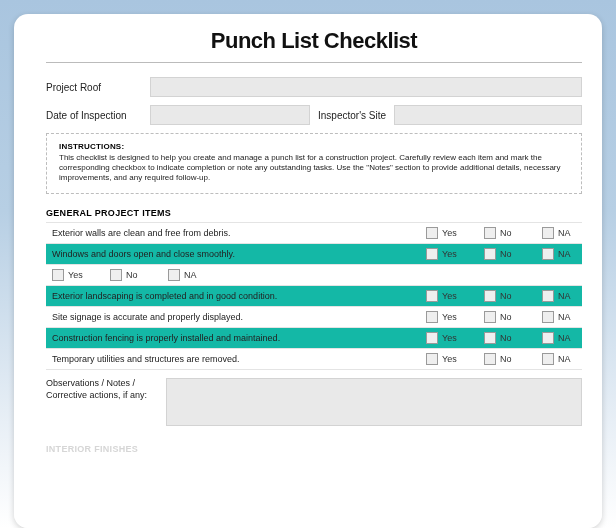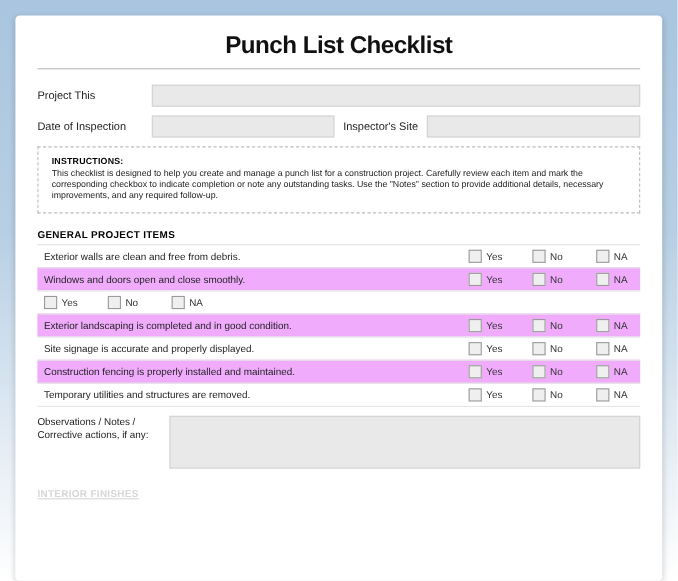--- a/index.html
+++ b/index.html
@@ -6,23 +6,23 @@
   html, body { width: 616px; height: 528px; overflow: hidden; }
   body {
     font-family: Arial, Helvetica, sans-serif;
     background: linear-gradient(180deg, #a9c5df 0%, #b7cfe4 40%, #e8eff6 80%, #ffffff 100%);
     padding: 14px 14px 0 14px;
   }
   .sheet {
     background: #ffffff;
     width: 100%;
     height: 100%;
-    border-radius: 4px;
+    border-radius: 14px;
     box-shadow: 0 2px 6px rgba(0,0,0,0.18);
-    padding: 14px 20px 0 20px;
+    padding: 14px 20px 0 32px;
     overflow: hidden;
     position: relative;
   }
   .title {
     text-align: center;
     font-family: "Arial Black", Arial, sans-serif;
     font-weight: 900;
     font-size: 22px;
     color: #111;
     margin-bottom: 8px;
@@ -64,21 +64,21 @@
     font-weight: bold;
     letter-spacing: 0.3px;
     margin-bottom: 4px;
   }
   .item-row {
     display: flex;
     align-items: center;
     padding: 4px 6px;
     border-top: 1px solid #e4e4e4;
   }
-  .item-row.alt { background: #f0abfc; }
+  .item-row.alt { background: #14b8a6; }
   .item-text { flex: 1; font-size: 9px; color: #222; }
   .opts { display: flex; gap: 24px; }
   .opt { display: flex; align-items: center; gap: 4px; }
   .cb {
     width: 12px; height: 12px;
     border: 1px solid #9a9a9a;
     background: #efefef;
   }
   .opt-label { font-size: 9px; color: #333; min-width: 18px; }
   .items-bottom-rule { border-top: 1px solid #e4e4e4; }
@@ -89,40 +89,39 @@
     height: 48px;
     background: #e9e9e9;
     border: 1px solid #d3d3d3;
   }
   .faded-heading {
     font-size: 9px;
     font-weight: bold;
     letter-spacing: 0.3px;
     color: #d6d6d6;
     margin-top: 18px;
-    text-decoration: underline;
   }
   .fade-overlay {
     position: absolute;
     left: 0; right: 0; bottom: 0;
     height: 60px;
     background: linear-gradient(180deg, rgba(255,255,255,0) 0%, rgba(255,255,255,1) 100%);
     pointer-events: none;
   }
 </style>
 </head>
 <body>
 
 <div class="sheet">
 
   <h1 class="title">Punch List Checklist</h1>
   <hr class="title-rule">
 
   <div class="meta-row">
-    <span class="meta-label" style="min-width:96px">Project This</span>
+    <span class="meta-label" style="min-width:96px">Project Roof</span>
     <div class="meta-input"></div>
   </div>
 
   <div class="meta-row">
     <div class="half">
       <span class="meta-label">Date of Inspection</span>
       <div class="meta-input"></div>
     </div>
     <div class="half">
       <span class="meta-label" style="min-width:auto">Inspector's Site</span>

